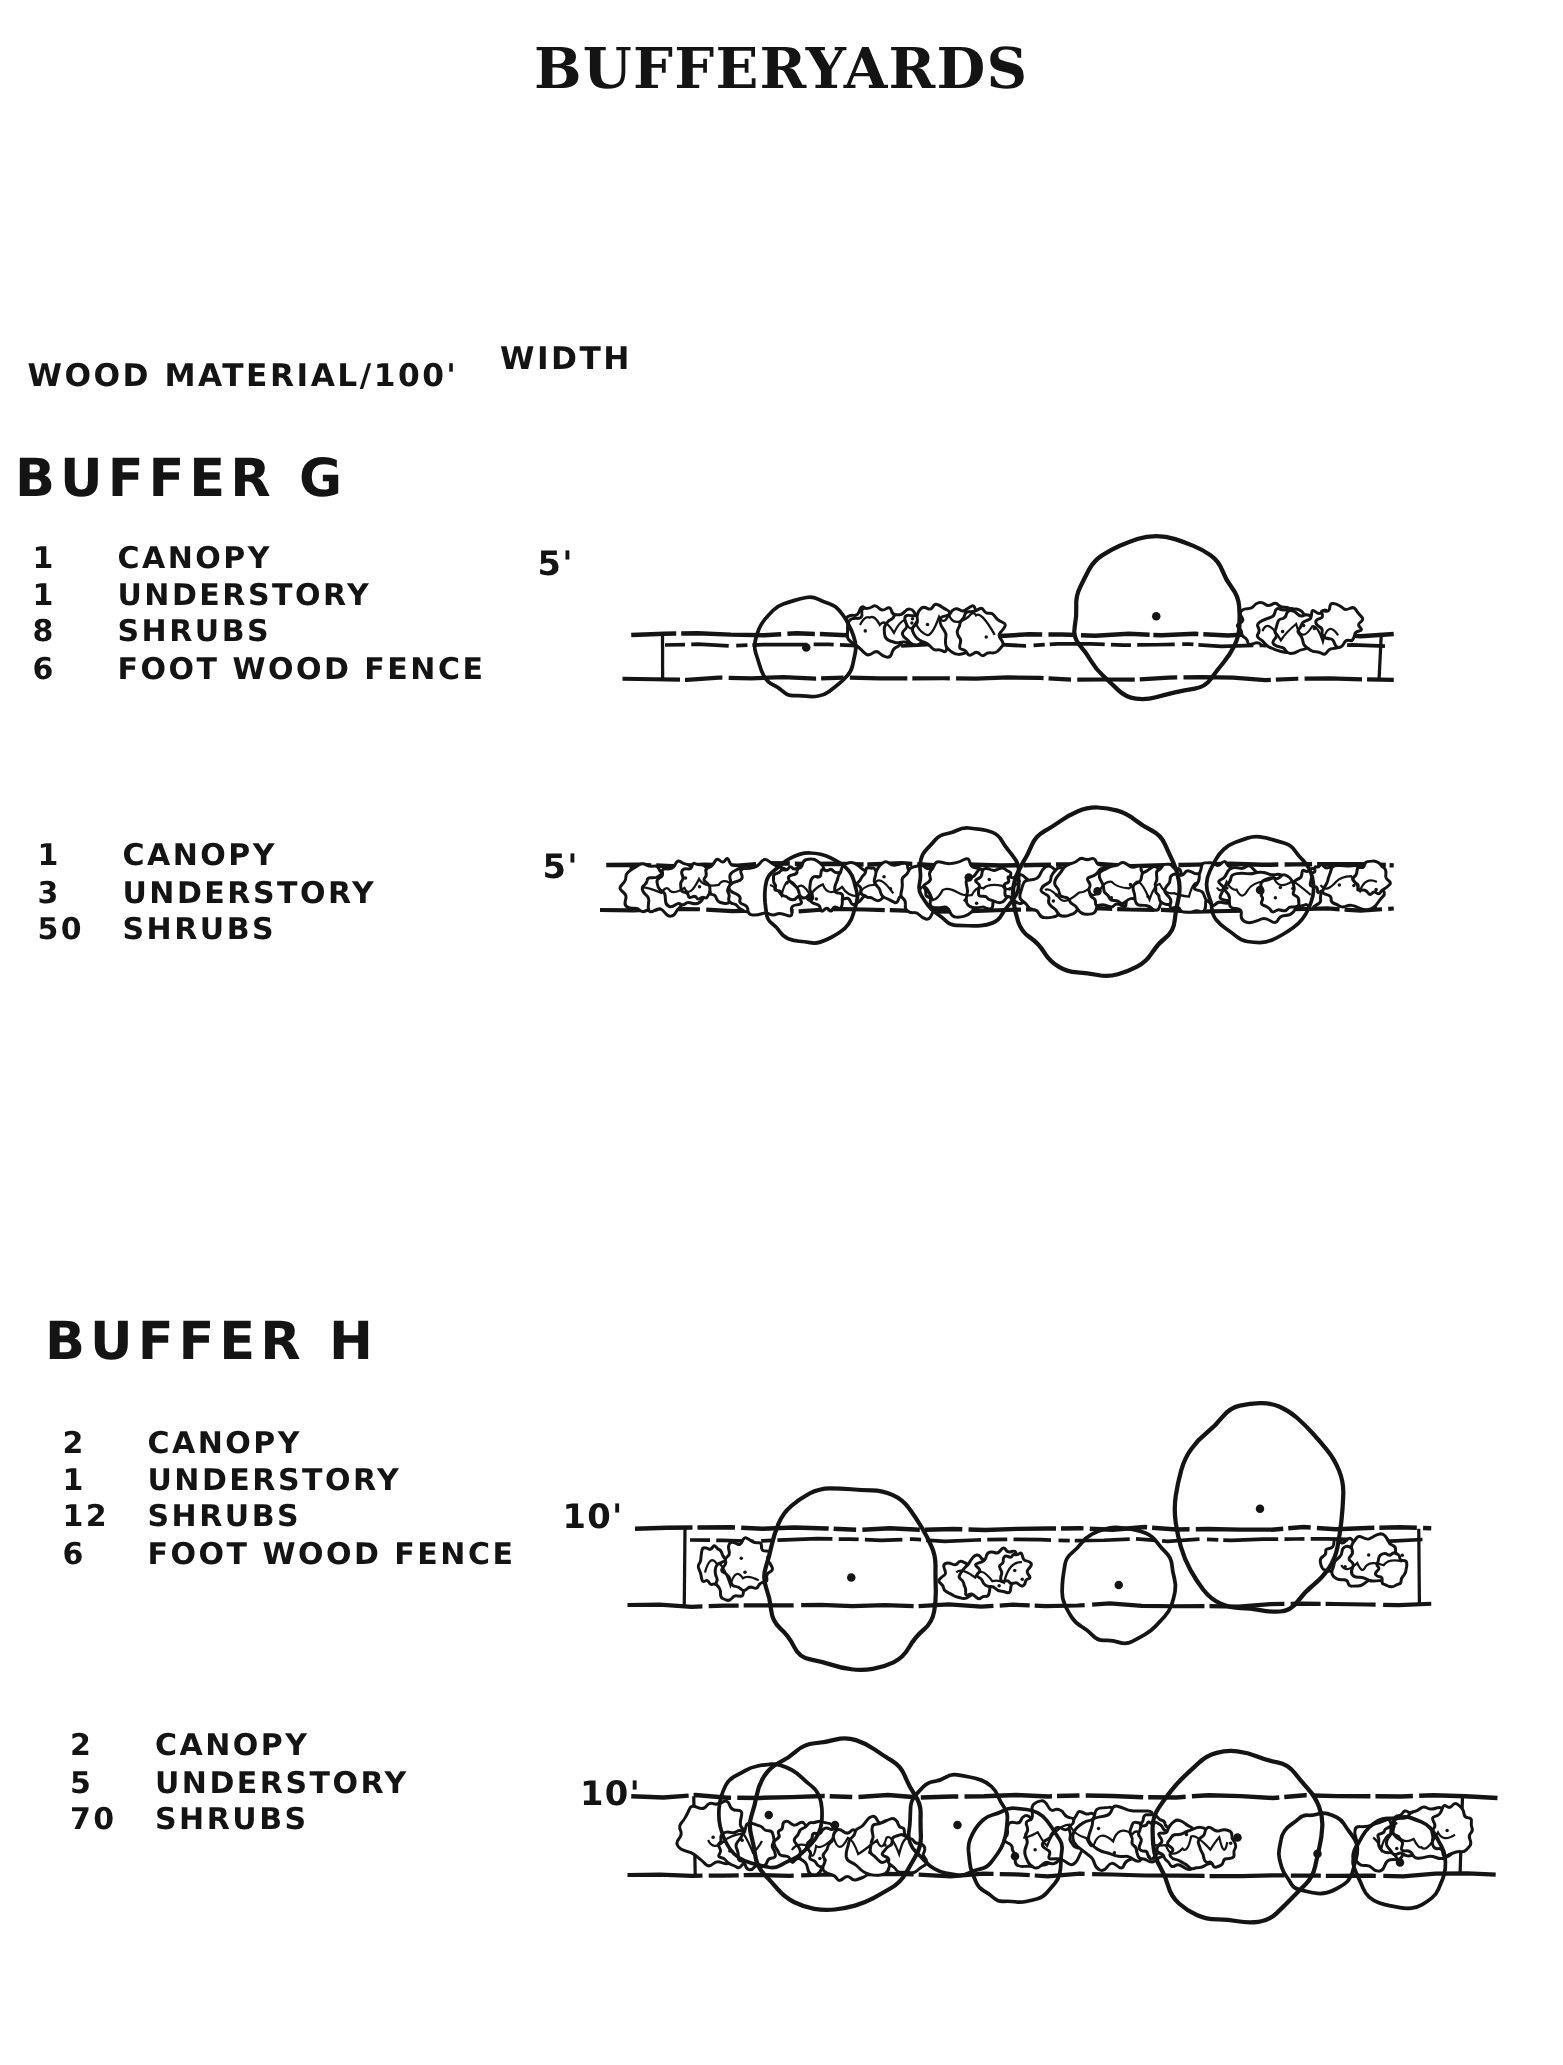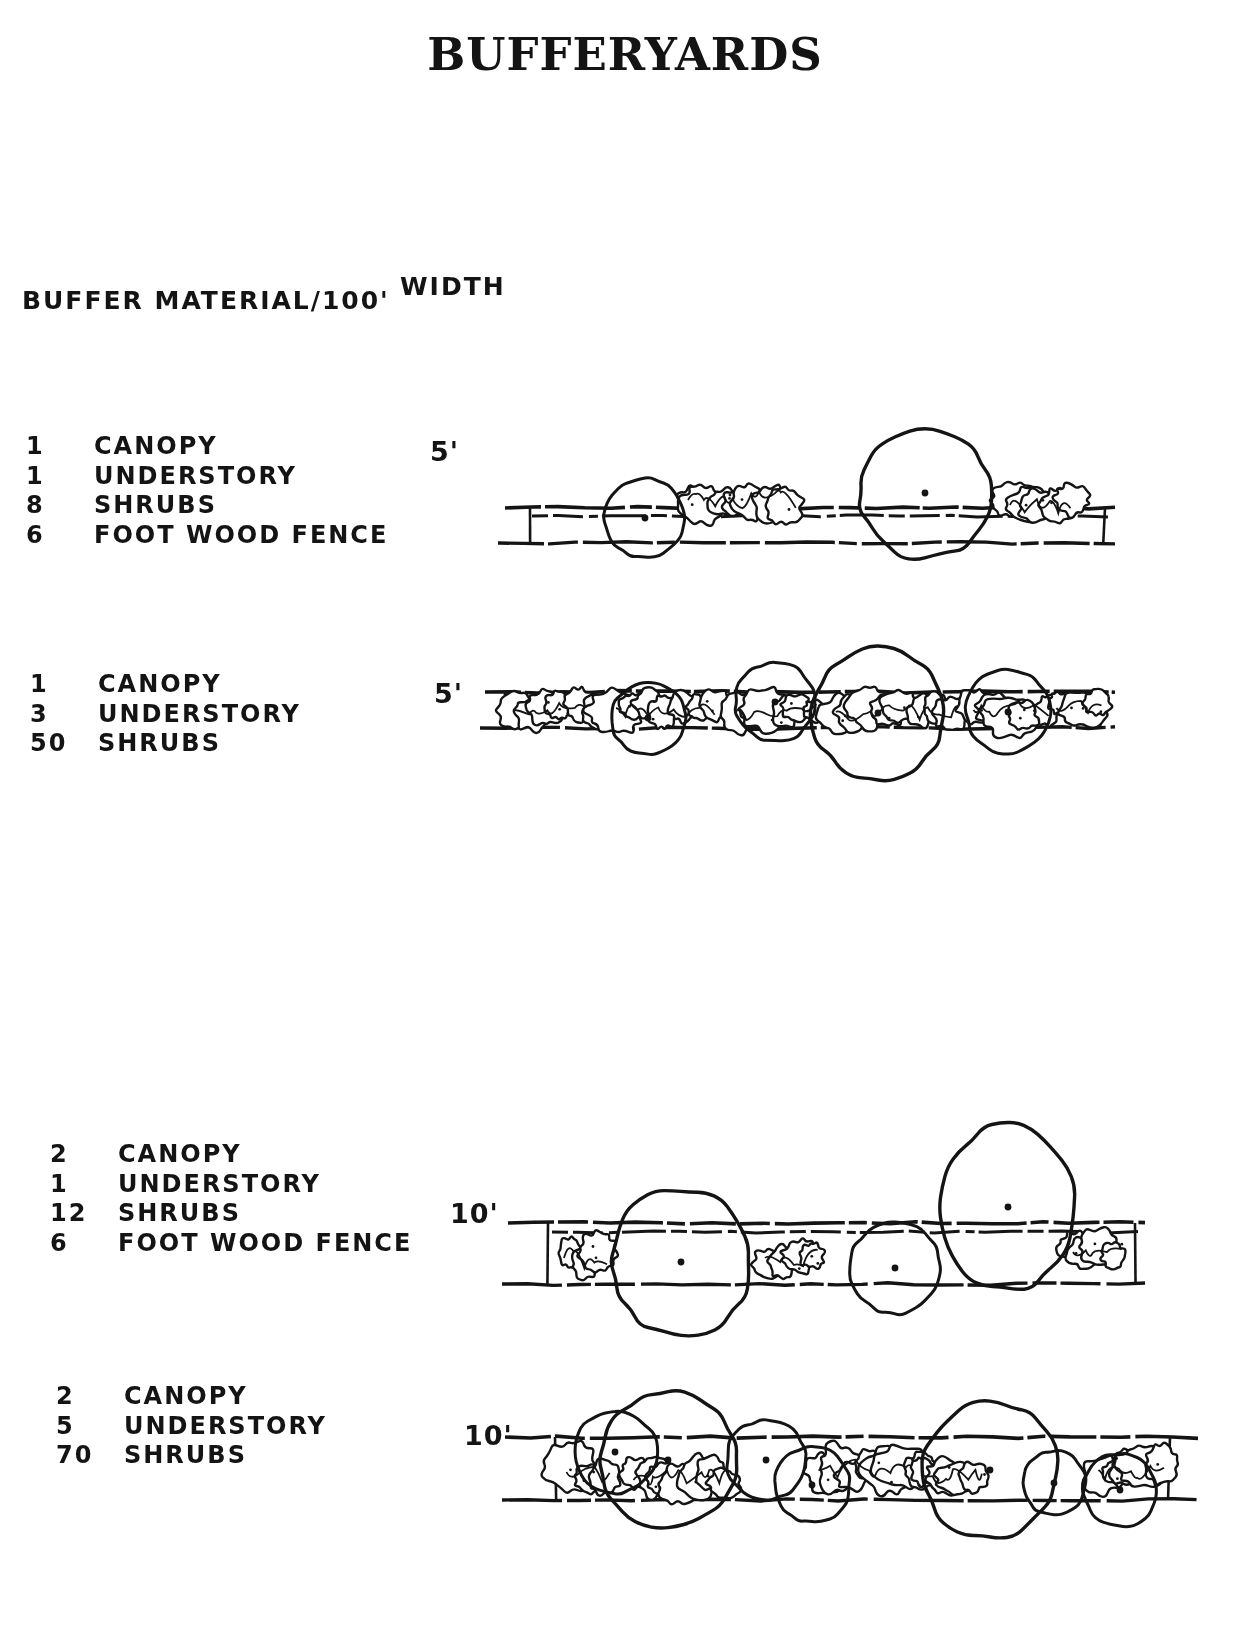--- a/index.html
+++ b/index.html
@@ -35,23 +35,25 @@
   #diagram-1-0{left:430px;top:1095px;}
   #diagram-1-1{left:430px;top:1320px;}
 </style>
 </head>
 <body>
 
 <div class="page">
 
   <h1 class="title">BUFFERYARDS</h1>
 
-  <div class="col-head hand" id="head-material">BUFFER MATERIAL/100'</div>
+  <div class="col-head hand" id="head-material">WOOD MATERIAL/100'</div>
   <div class="col-head hand" id="head-width">WIDTH</div>
 
+  <div class="section-heading" id="heading-g">BUFFER G</div>
+  <div class="section-heading" id="heading-h">BUFFER H</div>
 
   <div class="plant-list hand" id="list-0-0" style="left:26px;top:432px;">
     <div class="plant-row">
       <span class="qty">1</span>
       <span class="plant-label">CANOPY</span>
     </div>
     <div class="plant-row">
       <span class="qty">1</span>
       <span class="plant-label">UNDERSTORY</span>
     </div>

